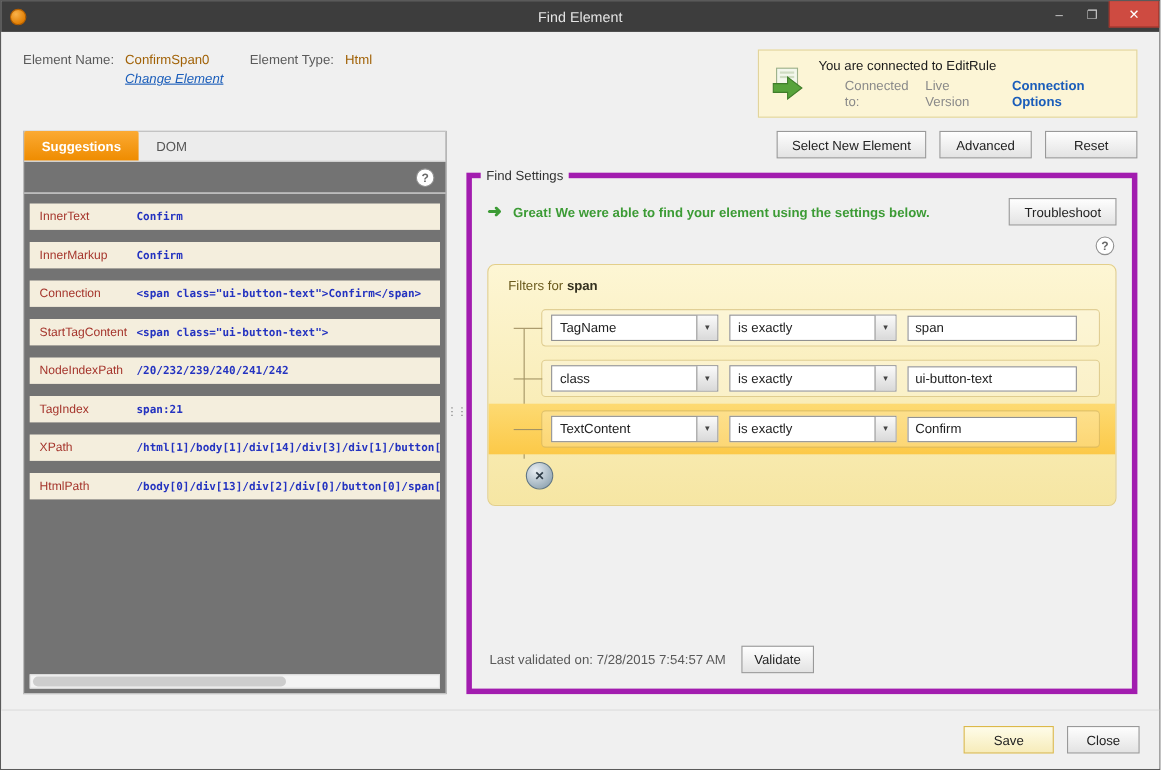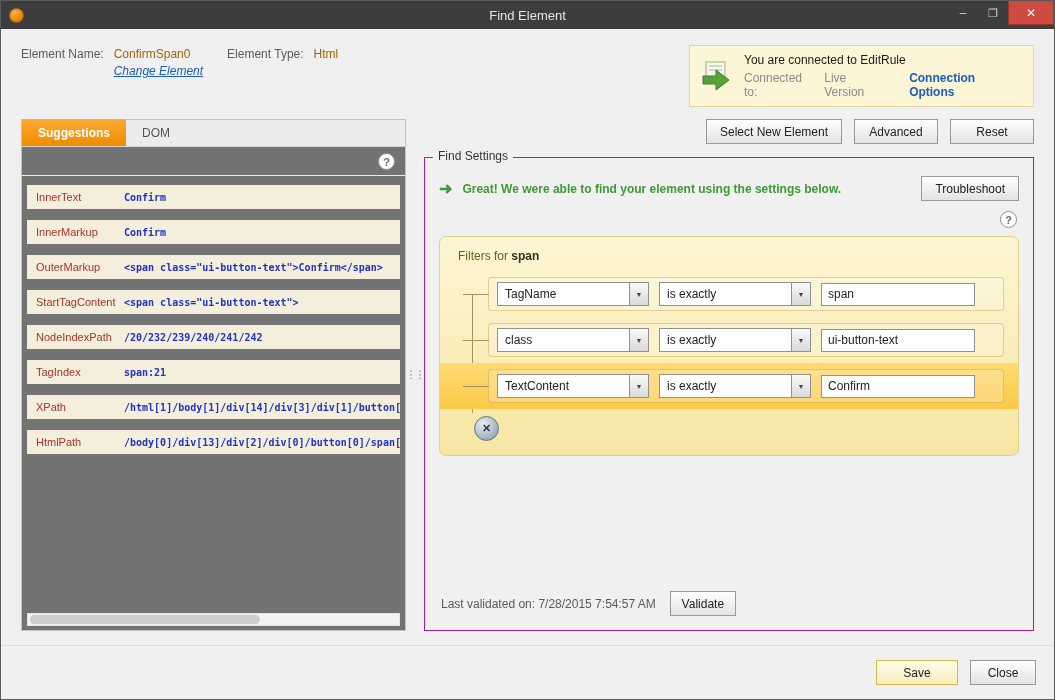--- a/index.html
+++ b/index.html
@@ -55,21 +55,21 @@
   .elem-name-block { display:flex; flex-direction:column; gap:3px; }
   .link { color:#1a5dba; text-decoration:underline; font-style:italic; cursor:pointer; }
   .conn-box {
     width:345px; min-height:52px;
     background:#fcf5d6; border:1px solid #e2d49c;
     display:flex; align-items:center; gap:10px;
     padding:7px 10px;
   }
   .conn-text { font-size:12px; display:flex; flex-direction:column; gap:4px; flex:1; }
   .conn-line1 { color:#1a1a1a; }
-  .conn-line2 { display:flex; gap:6px; align-items:flex-start; }
+  .conn-line2 { display:flex; gap:6px; align-items:flex-start;margin-left:24px; }
   .conn-muted { color:#8a8a8a; }
   .conn-opts { color:#1a5dba; font-weight:bold; font-style:normal; text-decoration:none; margin-left:14px; cursor:pointer; }
   
   .main {
     flex:1 1 auto; min-height:0;
     display:flex;
     padding:6px 20px 14px 20px;
   }
   
   .left-panel {
@@ -147,21 +147,21 @@
   .btn {
     height:25px; padding:0 13px;
     background:linear-gradient(#fefefe,#e3e3e3);
     border:1px solid #999;
     font-size:12px; color:#222;
     display:inline-flex; align-items:center; justify-content:center;
     cursor:pointer; font-family:inherit;
   }
   .groupbox {
     flex:1 1 auto; min-height:0;
-    border:1px solid #a21caf;
+    border:5px solid #a21caf;
     margin-top:12px;
     position:relative;
     padding:18px 14px 12px 14px;
     display:flex; flex-direction:column;
   }
   .legend {
     position:absolute; top:-9px; left:8px;
     background:#f0f0f0; padding:0 5px;
     font-size:12px; color:#333;
   }
@@ -303,21 +303,21 @@
       <div class="rows">
         <div class="s-row">
           <span class="s-row-label">InnerText</span>
           <span class="s-row-value">Confirm</span>
         </div>
         <div class="s-row">
           <span class="s-row-label">InnerMarkup</span>
           <span class="s-row-value">Confirm</span>
         </div>
         <div class="s-row">
-          <span class="s-row-label">OuterMarkup</span>
+          <span class="s-row-label">Connection</span>
           <span class="s-row-value">&lt;span class="ui-button-text"&gt;Confirm&lt;/span&gt;</span>
         </div>
         <div class="s-row">
           <span class="s-row-label">StartTagContent</span>
           <span class="s-row-value">&lt;span class="ui-button-text"&gt;</span>
         </div>
         <div class="s-row">
           <span class="s-row-label">NodeIndexPath</span>
           <span class="s-row-value">/20/232/239/240/241/242</span>
         </div>

